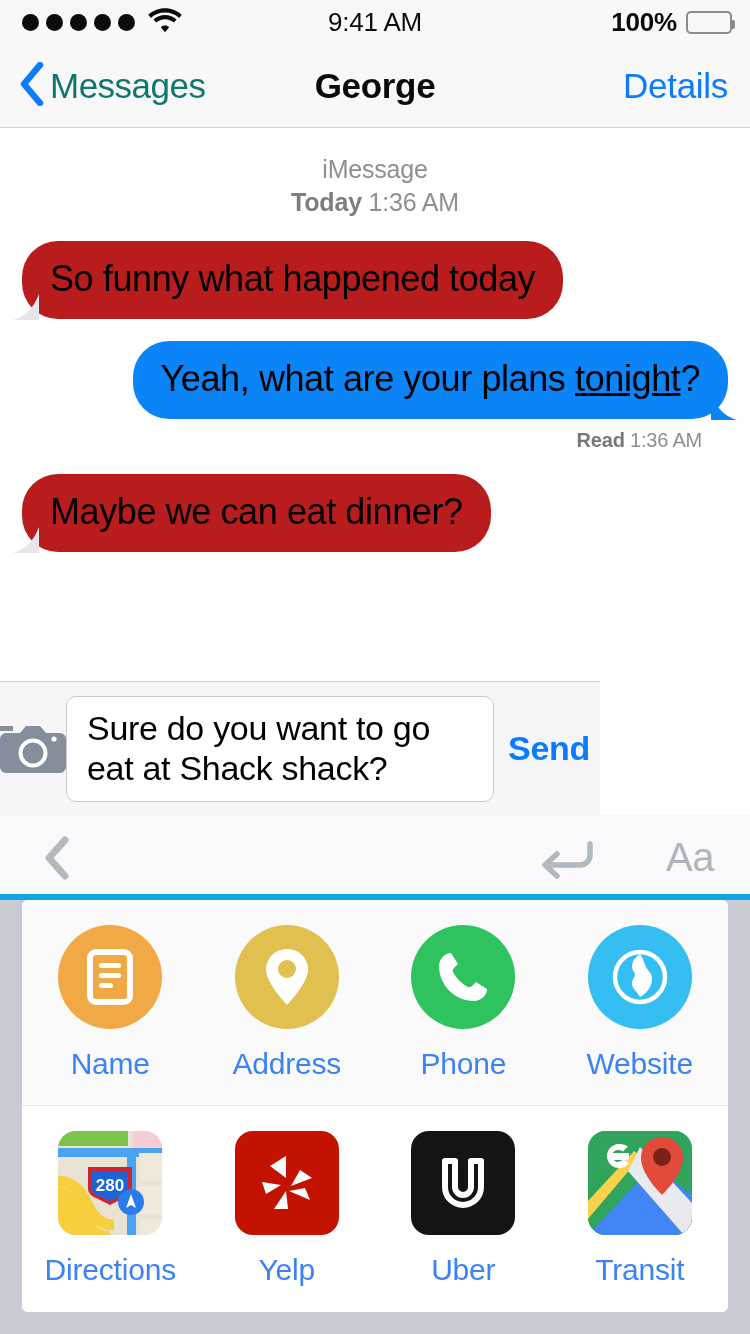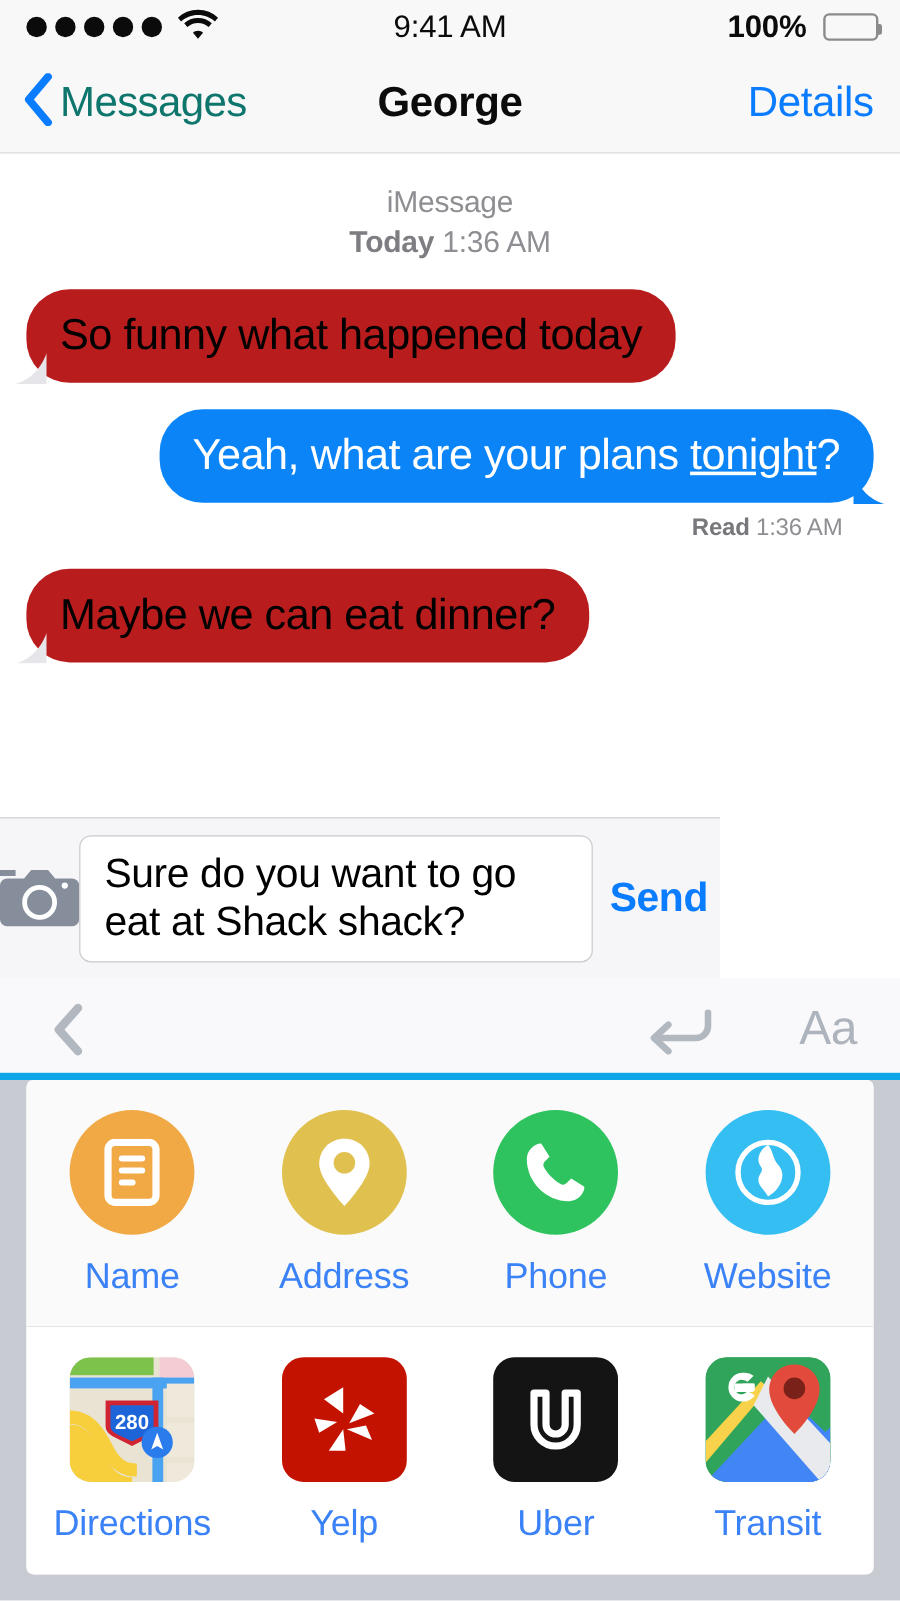--- a/index.html
+++ b/index.html
@@ -35,21 +35,21 @@
   #wifi-icon { margin-left: 6px; display: block; }
   #status-time {
     position: absolute; left: 0; right: 0; top: 0;
     height: 44px; line-height: 44px;
     text-align: center;
     font-size: 26px; font-weight: normal;
     color: #0b0b0b; letter-spacing: -0.2px;
   }
   #status-right {
     position: absolute; right: 18px; top: 0;
-    height: 44px; display: flex; align-items: center; gap: 14px;
+    height: 44px; display: flex; align-items: center; gap: 9px;
   }
   #battery-pct {
     font-size: 26px; font-weight: bold; color: #0b0b0b;
     letter-spacing: -0.2px;
   }
   #battery-icon {
     position: relative; width: 46px; height: 23px;
     border: 2px solid #8b8b8b; border-radius: 5px;
     box-sizing: border-box; padding: 2px;
   }
@@ -117,21 +117,21 @@
     padding: 15px 28px 17px 28px;
     border-radius: 36px;
     font-size: 36px; line-height: 46px;
     letter-spacing: -0.4px;
     box-sizing: border-box;
   }
   .bubble.in {
     background: #b91c1c; color: #000000;
   }
   .bubble.out {
-    background: #0a84f7; color: #ffffff;
+    background: #0a84f7; color: #000000;
   }
   .bubble .tail {
     position: absolute; bottom: -1px; width: 26px; height: 26px;
     overflow: hidden;
   }
   .bubble.in .tail  { left: -9px; }
   .bubble.out .tail { right: -9px; }
   .bubble .tail svg { display: block; }
 
   .link-underline { text-decoration: underline; }

